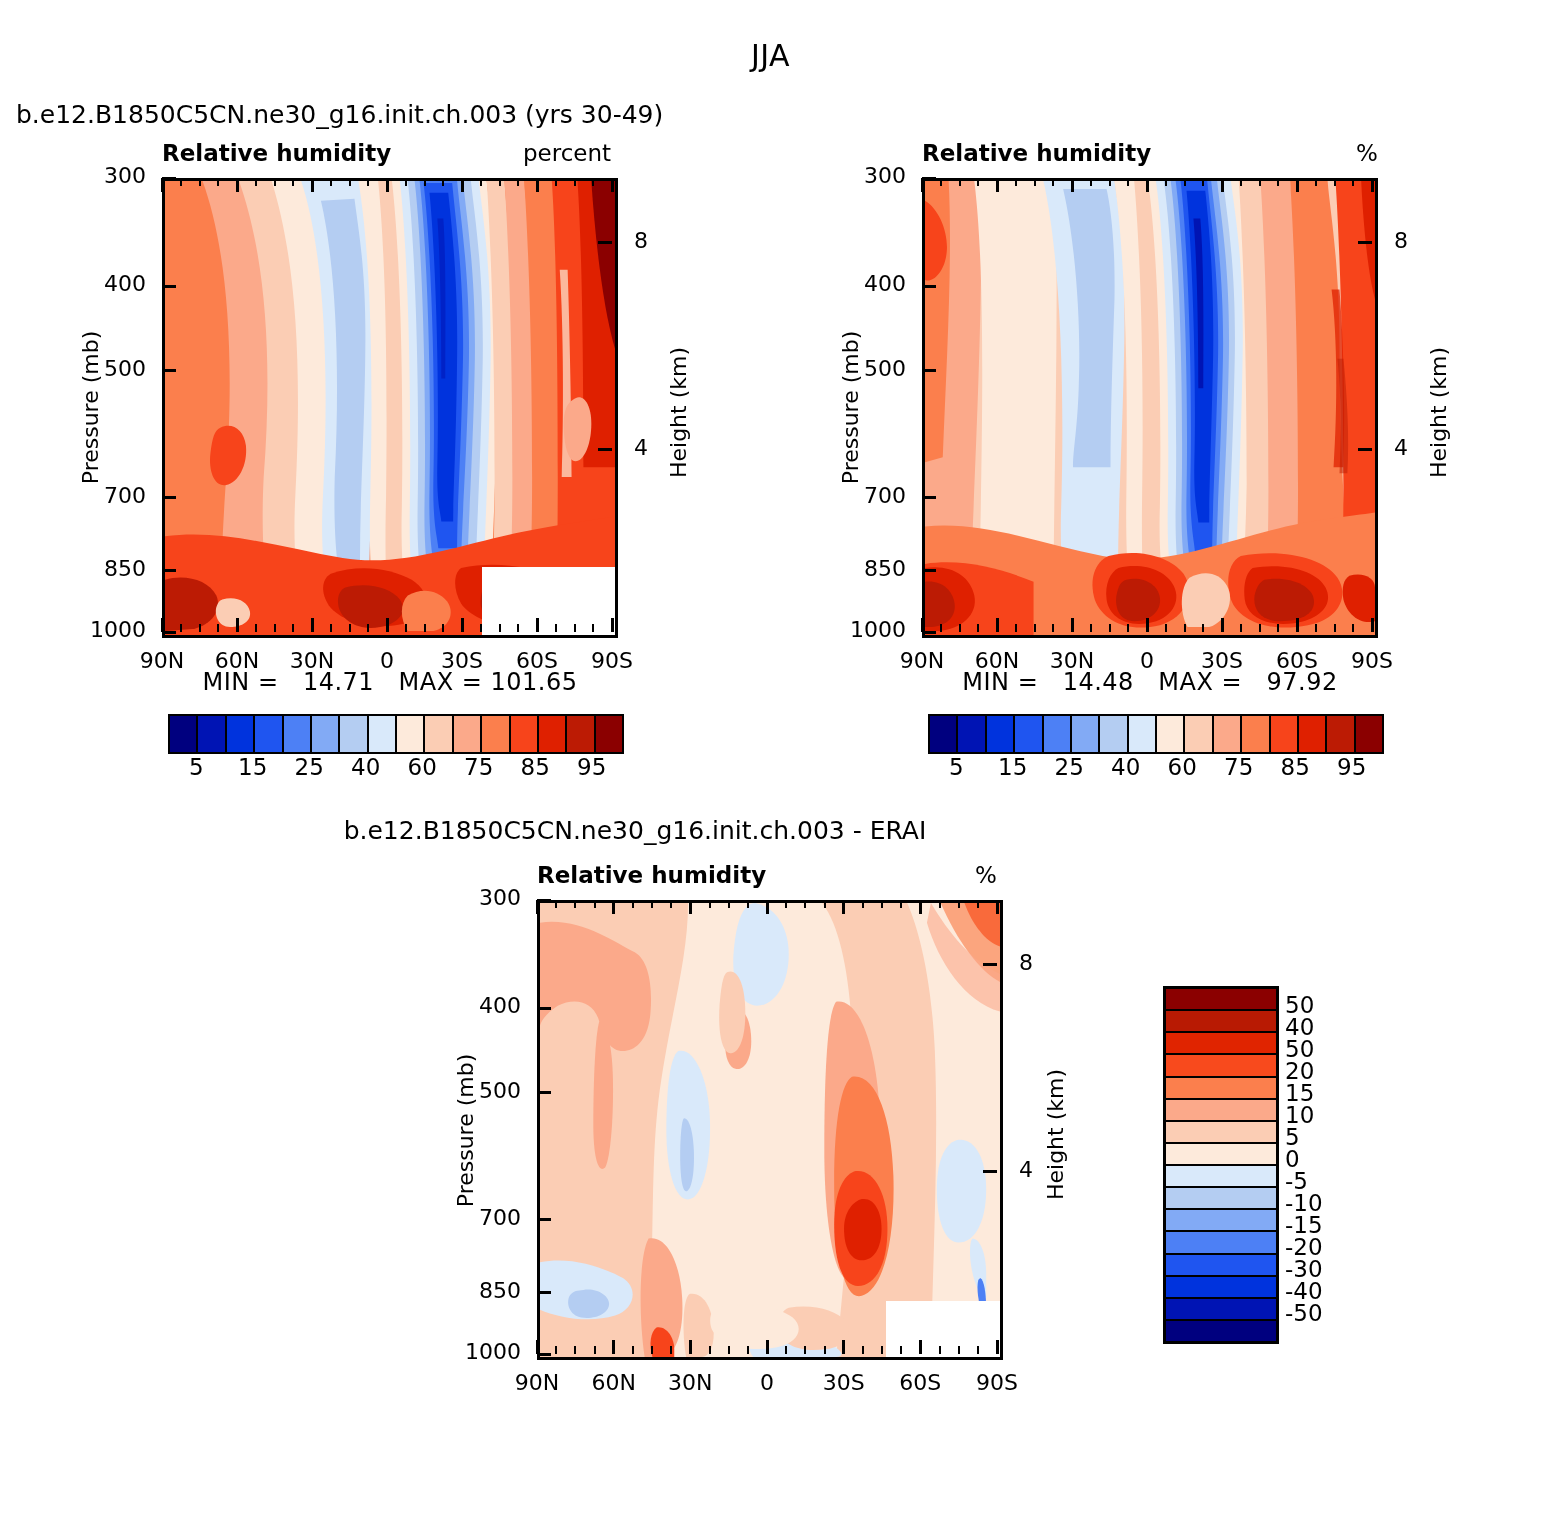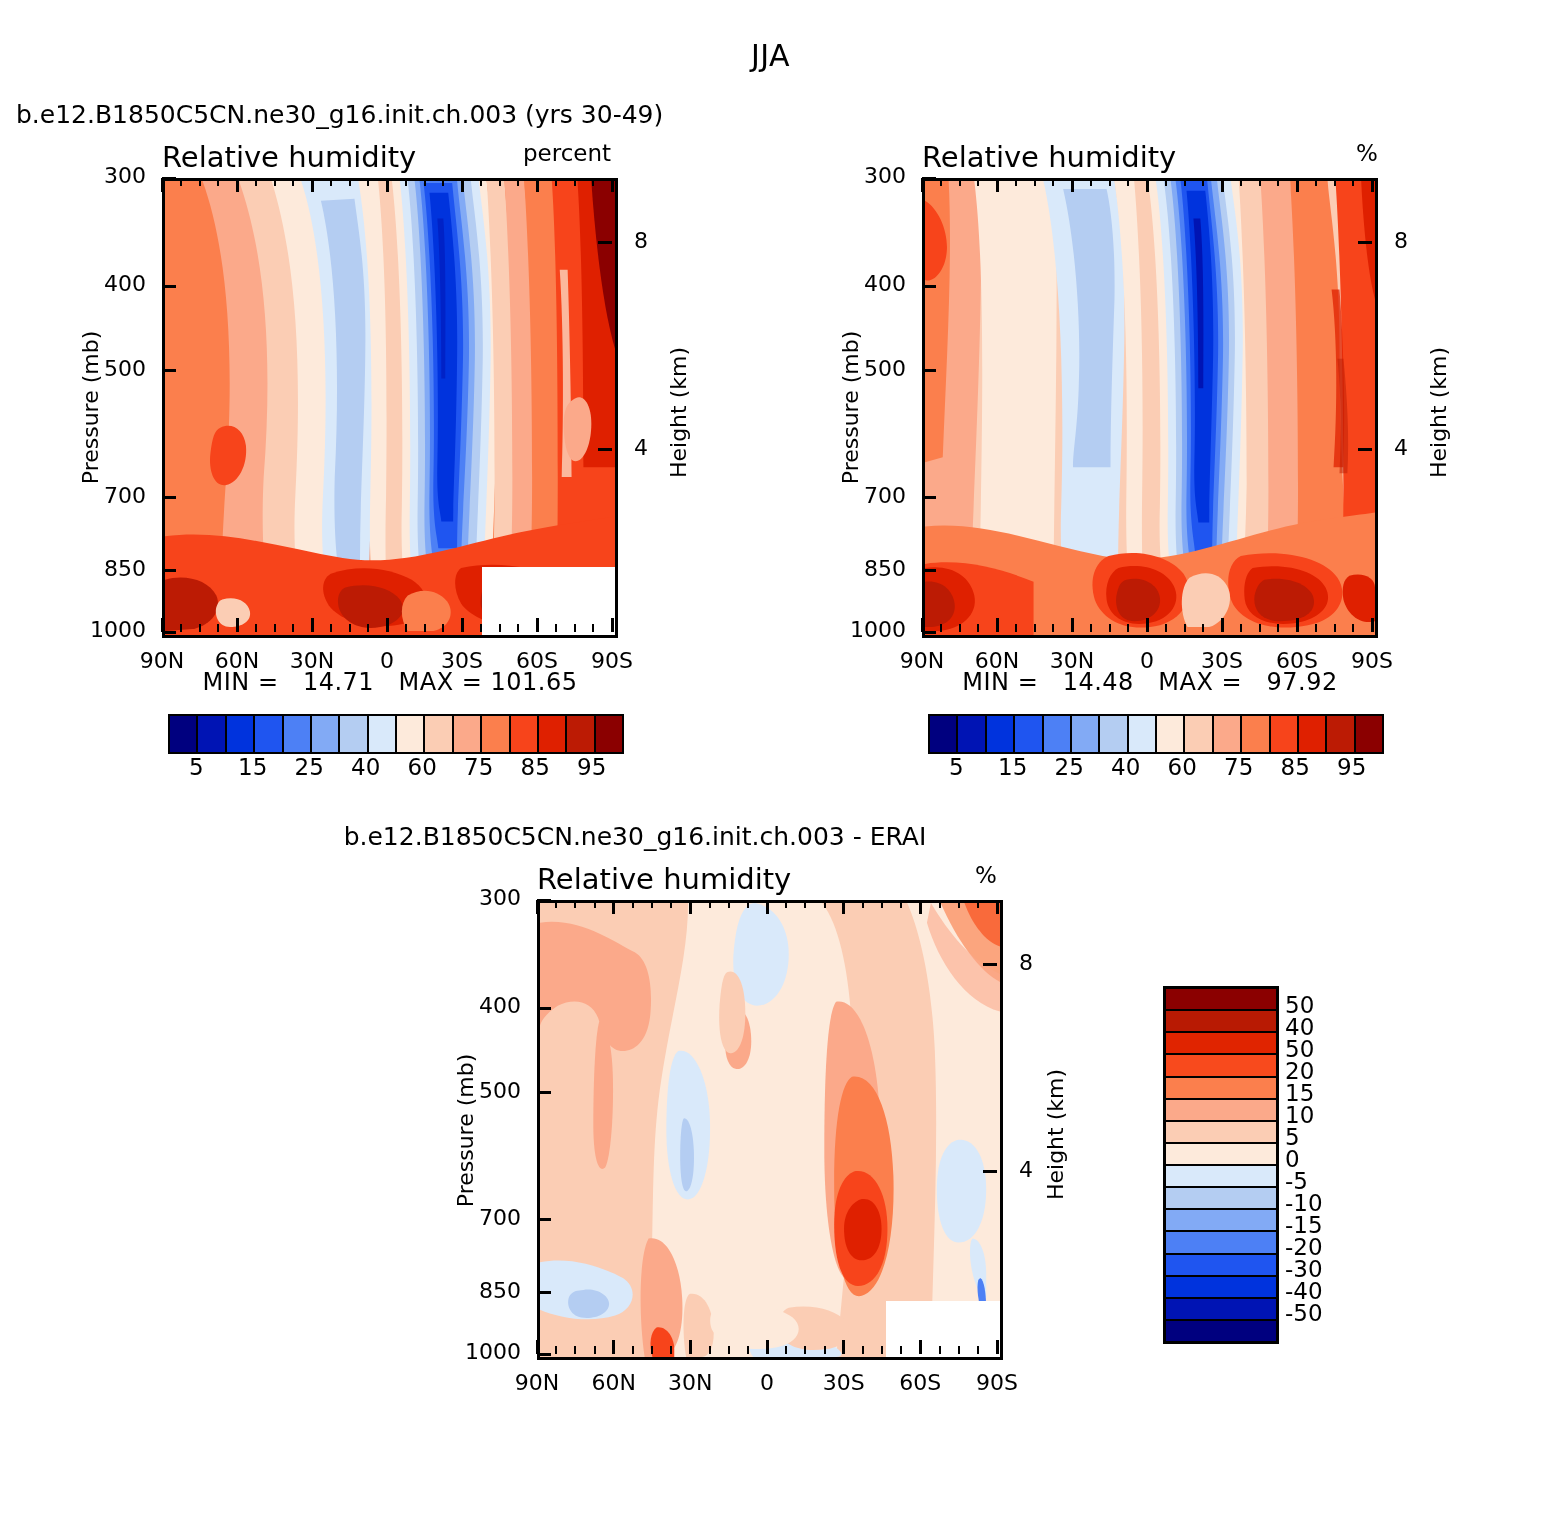--- a/index.html
+++ b/index.html
@@ -5,21 +5,21 @@
   html,body{margin:0;padding:0;background:#fff;}
   body{width:1541px;height:1538px;position:relative;
        font-family:"DejaVu Sans","Liberation Sans",sans-serif;color:#000;
        overflow:hidden;}
   .abs{position:absolute;}
   .ctr{text-align:center;}
 
   
   .season-title{font-size:30px;letter-spacing:.5px;}
   .case-title{font-size:25px;letter-spacing:0px;}
-  .var-label{font-size:29px;}
+  .var-label{font-size:23px;font-weight:bold;}
   .units-label{font-size:23px;}
   .axlab{font-size:22px;}
   .ticklab{font-size:22px;}
   .minmax{font-size:24px;letter-spacing:.5px;white-space:pre;}
   .cbar-lab{font-size:23px;}
 
   .rot-left{transform:rotate(-90deg);transform-origin:50% 50%;}
 
   
   .panel{position:absolute;}
@@ -382,21 +382,21 @@
     <div class="tick tk-l-maj" style="left: 162px; top: 630.5px;"></div>
     <div class="abs ticklab" style="left: 66px; top: 617px; width: 80px; text-align: right;">1000</div>
     <div class="tick tk-r-maj" style="left: 598px; top: 241.034px;"></div>
     <div class="abs ticklab" style="left: 634px; top: 227.534px;">8</div>
     <div class="tick tk-r-maj" style="left: 598px; top: 448.045px;"></div>
     <div class="abs ticklab" style="left: 634px; top: 434.545px;">4</div>
   </div>
 
 <div class="panel" style="left:375px;top:720px;width:760px;height:720px;">
 
-  <div class="abs ctr case-title" style="left:-60px;top:102px;width:640px;">b.e12.B1850C5CN.ne30_g16.init.ch.003 - ERAI</div>
+  <div class="abs ctr case-title" style="left:-60px;top:96px;width:640px;">b.e12.B1850C5CN.ne30_g16.init.ch.003 - ERAI</div>
 
   <div class="abs var-label" style="left:162px;top:142px;">Relative humidity</div>
   <div class="abs units-label" style="left:600px;top:142px;">%</div>
 
   <div class="abs axlab rot-left" style="left:-25px;top:398px;width:230px;text-align:center;">Pressure (mb)</div>
   <div class="abs axlab rot-left" style="left:565px;top:402px;width:230px;text-align:center;">Height (km)</div>
 
   <div class="plotbox" id="box-diff" style="left:162px;top:180px;width:466px;height:460px;">
     <div class="field">
       <svg viewBox="0 0 466 460" preserveAspectRatio="none">

